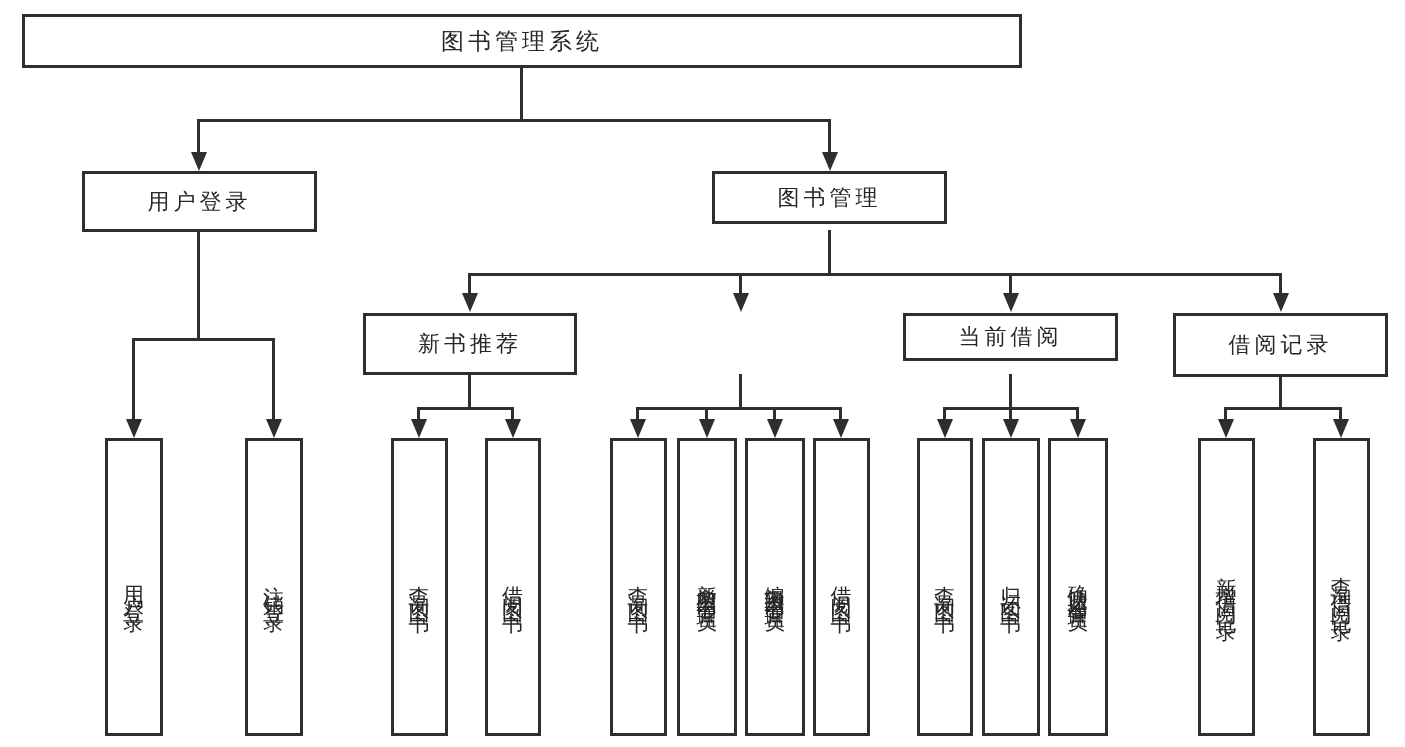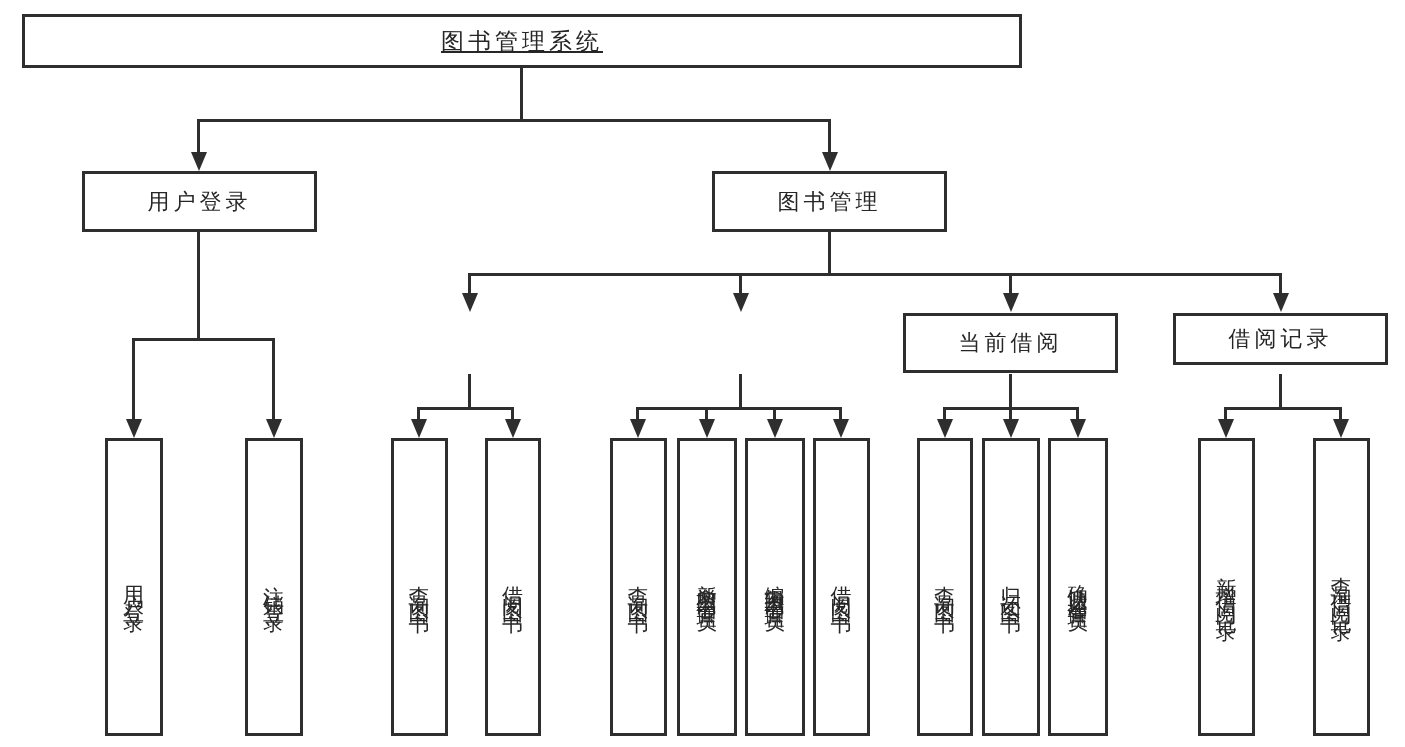--- a/index.html
+++ b/index.html
@@ -12,21 +12,21 @@
   .canvas{
     position:relative;width:1405px;height:747px;background:var(--bg);
     font-family:"Liberation Sans","DejaVu Sans",sans-serif;
     color:var(--text);overflow:hidden;
   }
   .node{
     position:absolute;background:#fff;border:3px solid var(--line);
     box-sizing:border-box;display:flex;align-items:center;justify-content:center;
     font-size:22px;letter-spacing:4px;color:var(--text);
   }
-  .node.title{font-size:23px;text-decoration:underline;}
+  .node.title{font-size:23px;}
   .leaf{font-size:21px;letter-spacing:0;}
   .vt{
     writing-mode:vertical-rl;text-orientation:mixed;
     letter-spacing:9px;white-space:nowrap;line-height:1;
   }
   .vt.tight{letter-spacing:4px;font-size:20px;}
   .h{position:absolute;height:3px;background:var(--line);}
   .v{position:absolute;width:3px;background:var(--line);}
   .a{
     position:absolute;width:0;height:0;
@@ -43,28 +43,31 @@
 
 <div class="canvas">
 
   <div class="node title" style="left:22px;top:14px;width:1000px;height:54px">
     <span>图书管理系统</span>
   </div>
 
   <div class="node" style="left:82px;top:171px;width:235px;height:61px">
     <span>用户登录</span>
   </div>
-  <div class="node" style="left:712px;top:171px;width:235px;height:61px">
+  <div class="node" style="left:712px;top:171px;width:235px;height:53px">
     <span>图书管理</span>
   </div>
 
-  <div class="node" style="left:903px;top:313px;width:215px;height:60px">
+  <div class="node" style="left:363px;top:313px;width:214px;height:62px">
+    <span>新书推荐</span>
+  </div>
+  <div class="node" style="left:903px;top:313px;width:215px;height:48px">
     <span>当前借阅</span>
   </div>
-  <div class="node" style="left:1173px;top:313px;width:215px;height:52px">
+  <div class="node" style="left:1173px;top:313px;width:215px;height:64px">
     <span>借阅记录</span>
   </div>
 
   <div class="node leaf" style="left:105px;top:438px;width:58px;height:298px">
     <span class="vt">用户登录</span>
   </div>
   <div class="node leaf" style="left:245px;top:438px;width:58px;height:298px">
     <span class="vt">注销登录</span>
   </div>
 

